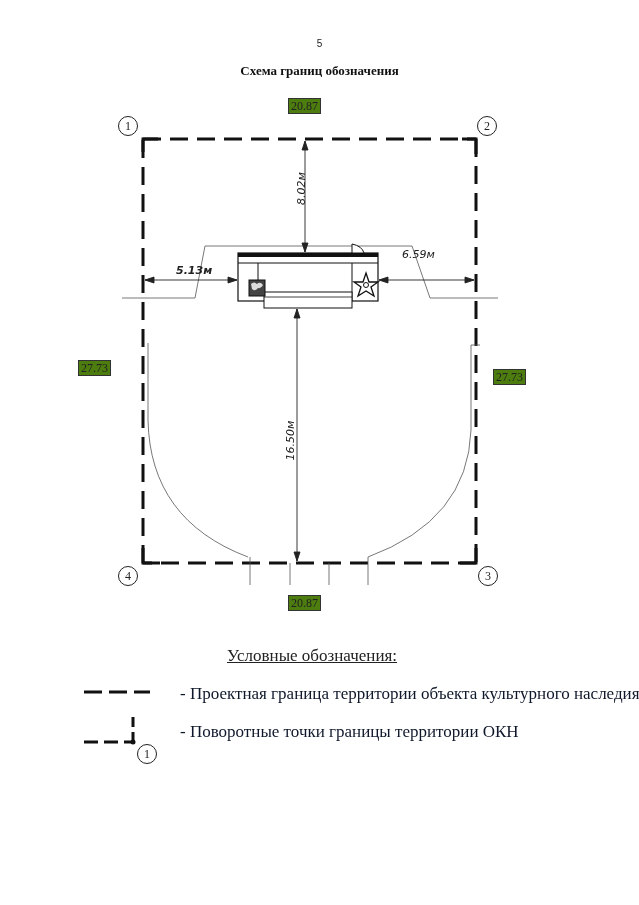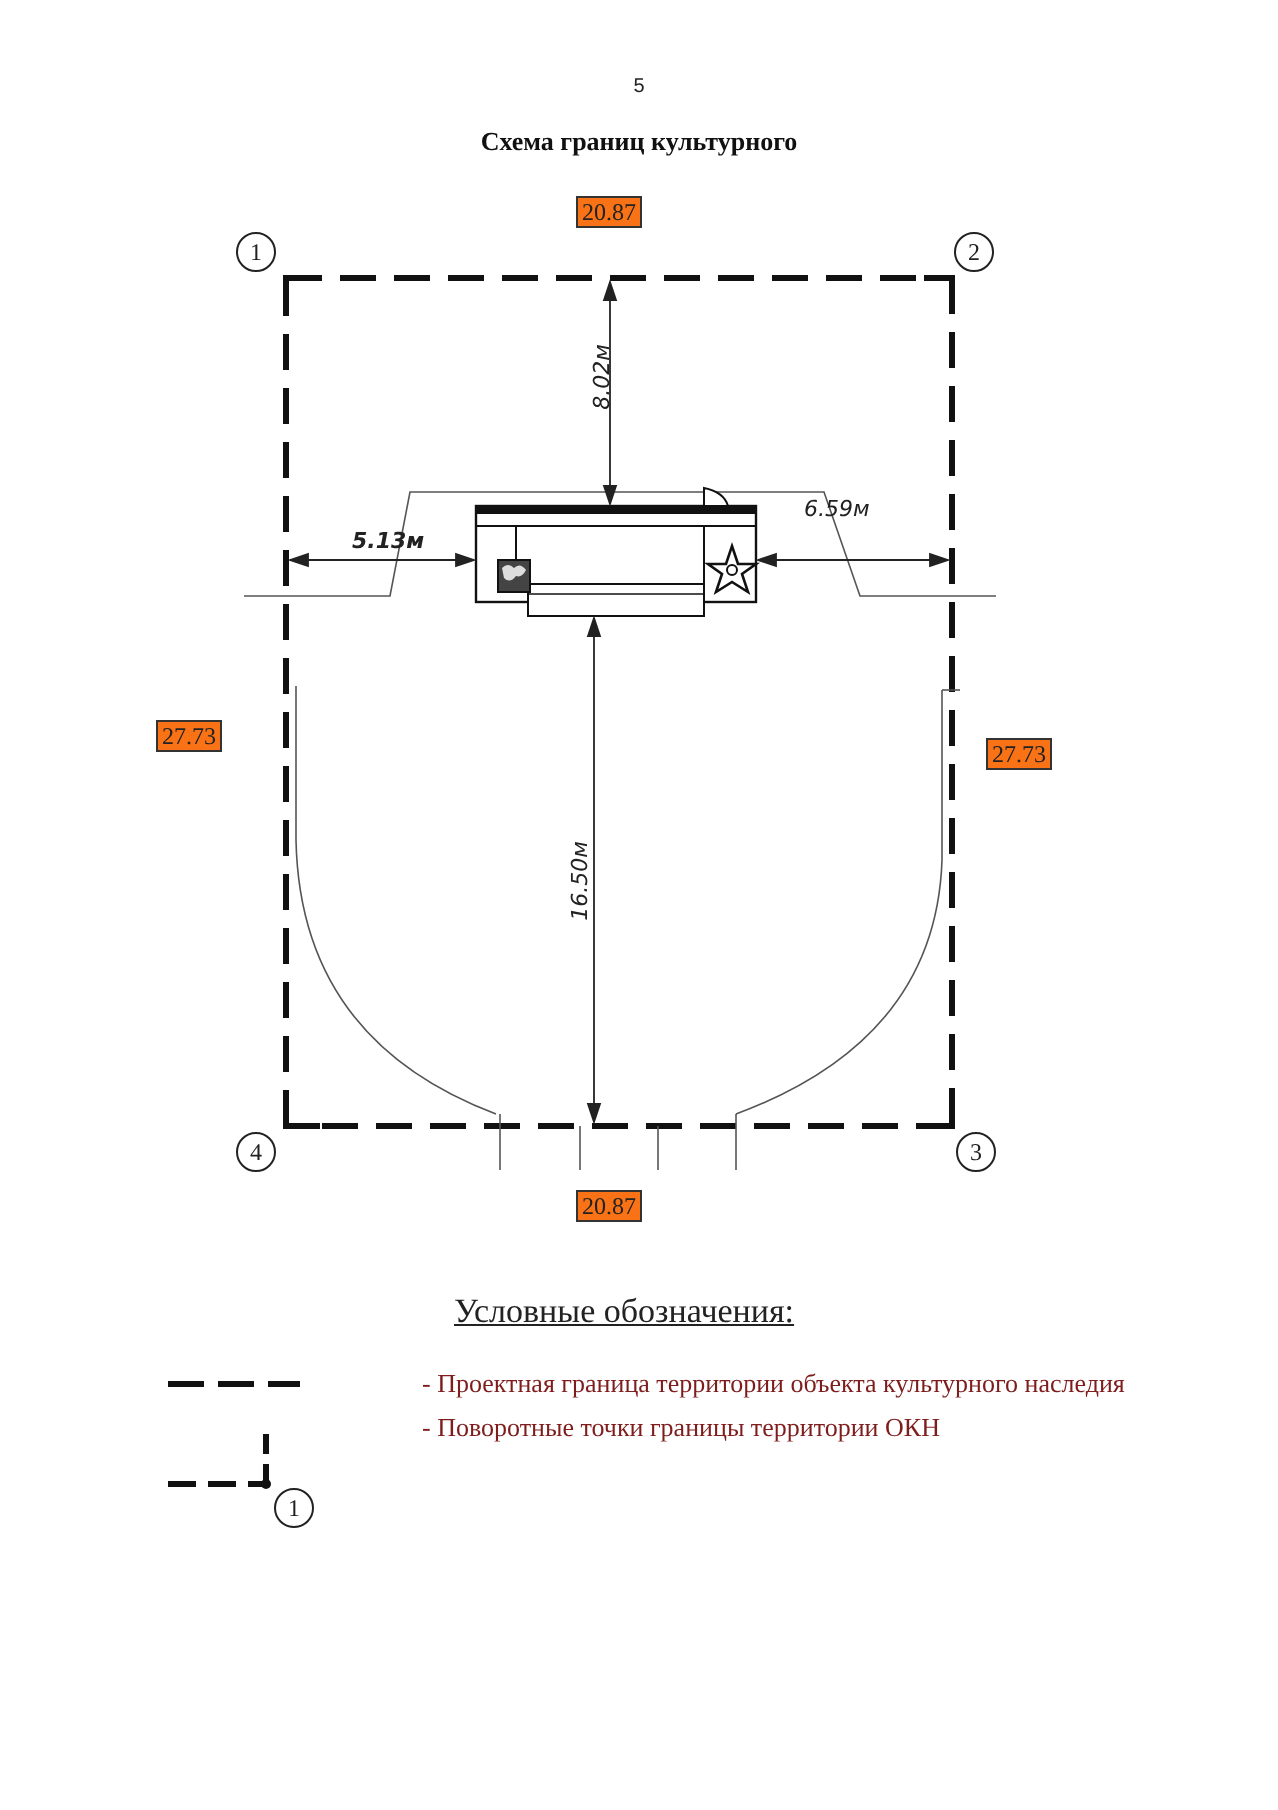--- a/index.html
+++ b/index.html
@@ -1,32 +1,32 @@
 <!DOCTYPE html>
 <html><head>
 <meta charset="utf-8">
 <style>
   html, body { margin:0; padding:0; background:#ffffff; }
   body { width:639px; height:905px; position:relative; overflow:hidden; font-family:"Liberation Serif", serif; color:#111; }
   .abs { position:absolute; }
   .page-num { left:0; width:639px; top:38px; text-align:center; font-family:"Liberation Sans", sans-serif; font-size:10px; color:#222; }
   .title { left:0; width:639px; top:63px; text-align:center; font-weight:bold; font-size:13px; color:#111; }
   svg.drawing { position:absolute; left:0; top:0; }
-  .boxlabel { position:absolute; border:1px solid #333; font-size:12px; line-height:14px; padding:0 2px; background:#f97316; color:#222; }
+  .boxlabel { position:absolute; border:1px solid #333; font-size:12px; line-height:14px; padding:0 2px; background:#4d7c0f; color:#222; }
   .pointnum { position:absolute; width:18px; height:18px; border:1px solid #222; border-radius:50%; font-size:12px; line-height:18px; text-align:center; background:#fff; color:#222; }
   .dimtext { position:absolute; font-family:"DejaVu Sans", sans-serif; font-style:italic; font-size:11px; color:#222; white-space:nowrap; }
   .rot { transform:rotate(-90deg); transform-origin:center center; }
   .legend-title { left:190px; top:646px; font-size:17px; text-decoration:underline; color:#222;margin-left:37px; }
-  .legend-text { font-size:13px; color:#7f1d1d; white-space:nowrap;margin-left:31px; }
+  .legend-text { font-size:17px; color:#0f172a; white-space:nowrap; }
 </style>
 </head>
 <body>
 
 <div class="abs page-num">5</div>
-<div class="abs title">Схема границ культурного</div>
+<div class="abs title">Схема границ обозначения</div>
 
 <svg class="drawing" width="639" height="905" viewBox="0 0 639 905">
 
   <g fill="none" stroke="#111" stroke-width="3" stroke-dasharray="18,9">
     <line x1="143" y1="139" x2="476" y2="139"></line>
     <line x1="476" y1="139" x2="476" y2="563"></line>
     <line x1="476" y1="563" x2="143" y2="563"></line>
     <line x1="143" y1="563" x2="143" y2="139"></line>
   </g>
 
@@ -105,14 +105,14 @@
 <div class="pointnum" style="left:478px; top:566px;">3</div>
 <div class="pointnum" style="left:118px; top:566px;">4</div>
 
 <div class="dimtext rot" style="left:276px; top:182px; width:50px; text-align:center;">8.02м</div>
 <div class="dimtext" style="left:176px; top:264px;font-weight:bold;">5.13м</div>
 <div class="dimtext" style="left:402px; top:248px;">6.59м</div>
 <div class="dimtext rot" style="left:260px; top:434px; width:60px; text-align:center;">16.50м</div>
 
 <div class="abs legend-title">Условные обозначения:</div>
 <div class="abs legend-text" style="left:180px; top:684px;">- Проектная граница территории объекта культурного наследия</div>
-<div class="abs legend-text" style="left:180px; top:706px;">- Поворотные точки границы территории ОКН</div>
+<div class="abs legend-text" style="left:180px; top:722px;">- Поворотные точки границы территории ОКН</div>
 <div class="pointnum" style="left:137px; top:744px;">1</div>
 
 </body></html>

